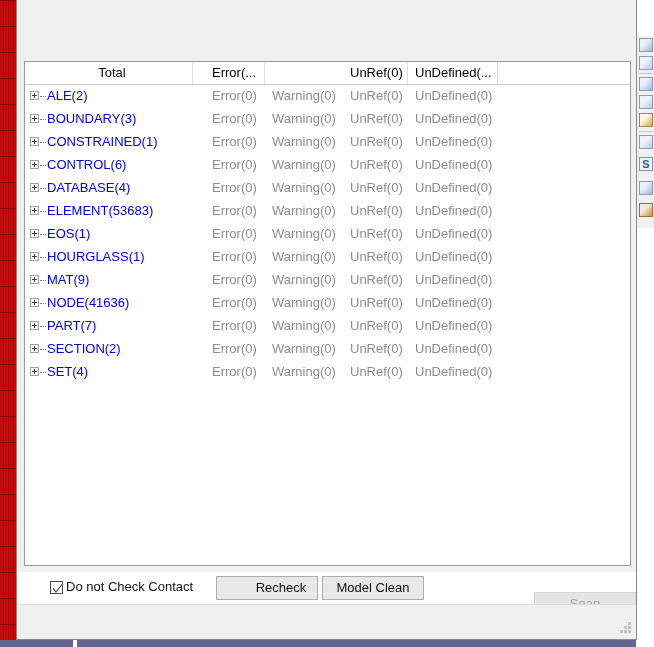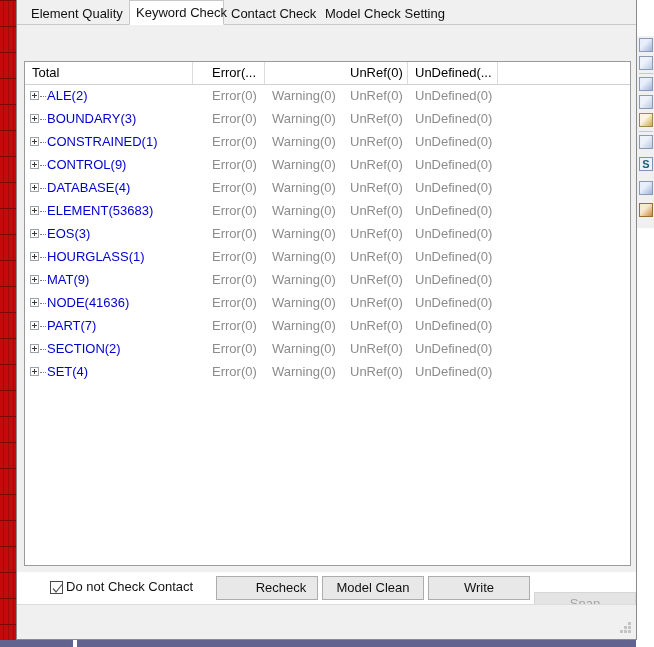--- a/index.html
+++ b/index.html
@@ -344,30 +344,24 @@
   <div class="bg-rightlow"></div>
 
   <div class="bg-bottombar">
     <div class="seg" style="left:73px;width:4px;"></div>
     <div class="seg" style="left:636px;width:18px;"></div>
   </div>
 
   <div class="dialog">
 
 
-    <div class="tabstrip" id="tabstrip">
-        <div class="tab" style="left: 7px; width: 105px;">Element Quality</div>
-        <div class="tab active" style="left: 112px; width: 95px;">Keyword Check</div>
-        <div class="tab" style="left: 207px; width: 94px;">Contact Check</div>
-        <div class="tab" style="left: 301px; width: 123px;">Model Check Setting</div>
-      </div>
 
     <div class="listwrap">
       <div class="lheader" id="lheader">
-          <div class="hcell" style="left: 0px; width: 168px;">Total</div>
+          <div class="hcell" style="left: 0px; width: 168px; text-align: center;">Total</div>
           <div class="hcell" style="left: 180px; width: 60px;">Error(...</div>
           <div class="hcell" style="left: 318px; width: 65px;">UnRef(0)</div>
           <div class="hcell" style="left: 383px; width: 90px; border-right: 1px solid rgb(220, 220, 220);">UnDefined(...</div>
         </div>
       <div class="rows" id="rows">
           <div class="row">
             <span class="expander"></span>
             <span class="dots"></span>
             <span class="rname">ALE(2)</span>
             <span class="rcell" style="left: 187px;">Error(0)</span>
@@ -389,21 +383,21 @@
             <span class="dots"></span>
             <span class="rname">CONSTRAINED(1)</span>
             <span class="rcell" style="left: 187px;">Error(0)</span>
             <span class="rcell" style="left: 247px;">Warning(0)</span>
             <span class="rcell" style="left: 325px;">UnRef(0)</span>
             <span class="rcell" style="left: 390px;">UnDefined(0)</span>
           </div>
           <div class="row">
             <span class="expander"></span>
             <span class="dots"></span>
-            <span class="rname">CONTROL(9)</span>
+            <span class="rname">CONTROL(6)</span>
             <span class="rcell" style="left: 187px;">Error(0)</span>
             <span class="rcell" style="left: 247px;">Warning(0)</span>
             <span class="rcell" style="left: 325px;">UnRef(0)</span>
             <span class="rcell" style="left: 390px;">UnDefined(0)</span>
           </div>
           <div class="row">
             <span class="expander"></span>
             <span class="dots"></span>
             <span class="rname">DATABASE(4)</span>
             <span class="rcell" style="left: 187px;">Error(0)</span>
@@ -416,21 +410,21 @@
             <span class="dots"></span>
             <span class="rname">ELEMENT(53683)</span>
             <span class="rcell" style="left: 187px;">Error(0)</span>
             <span class="rcell" style="left: 247px;">Warning(0)</span>
             <span class="rcell" style="left: 325px;">UnRef(0)</span>
             <span class="rcell" style="left: 390px;">UnDefined(0)</span>
           </div>
           <div class="row">
             <span class="expander"></span>
             <span class="dots"></span>
-            <span class="rname">EOS(3)</span>
+            <span class="rname">EOS(1)</span>
             <span class="rcell" style="left: 187px;">Error(0)</span>
             <span class="rcell" style="left: 247px;">Warning(0)</span>
             <span class="rcell" style="left: 325px;">UnRef(0)</span>
             <span class="rcell" style="left: 390px;">UnDefined(0)</span>
           </div>
           <div class="row">
             <span class="expander"></span>
             <span class="dots"></span>
             <span class="rname">HOURGLASS(1)</span>
             <span class="rcell" style="left: 187px;">Error(0)</span>
@@ -490,21 +484,20 @@
       <div class="chkwrap">
         <span class="chkbox">
           <svg width="11" height="11" viewBox="0 0 11 11" aria-hidden="true" id="checkmark">
             <path d="M1 5.5 L4 9 L10 1.5" stroke="#5a5a5a" stroke-width="1.2" fill="none"></path>
           </svg>
         </span>
         <span class="chklabel">Do not Check Contact</span>
       </div>
     <div class="btn" style="left: 199px; top: 4px; width: 102px; padding-left: 28px;">Recheck</div>
         <div class="btn" style="left: 305px; top: 4px; width: 102px;">Model Clean</div>
-        <div class="btn" style="left: 411px; top: 4px; width: 102px;">Write</div>
         <div class="btn disabled" style="left: 517px; top: 4px; width: 102px;">Snap</div>
       </div>
 
     <div class="donebar">
       <div class="grip" id="grip">
           <i style="left: 9px; top: 0px;"></i>
           <i style="left: 5px; top: 4px;"></i>
           <i style="left: 9px; top: 4px;"></i>
           <i style="left: 1px; top: 8px;"></i>
           <i style="left: 5px; top: 8px;"></i>

